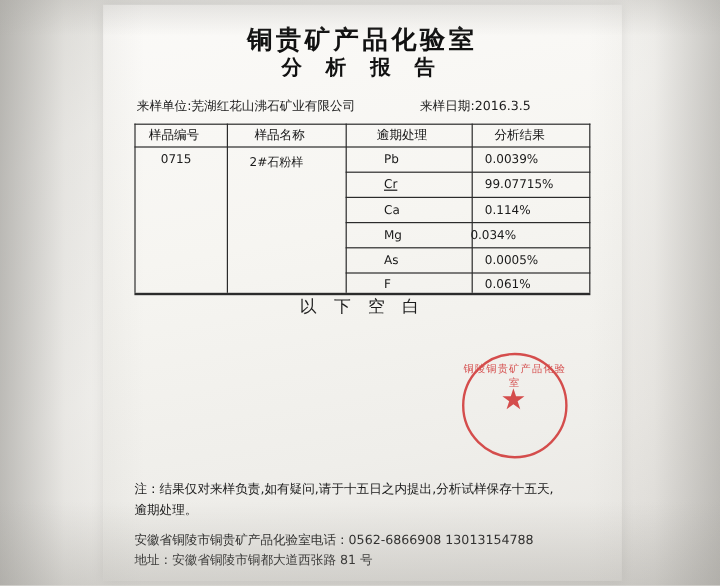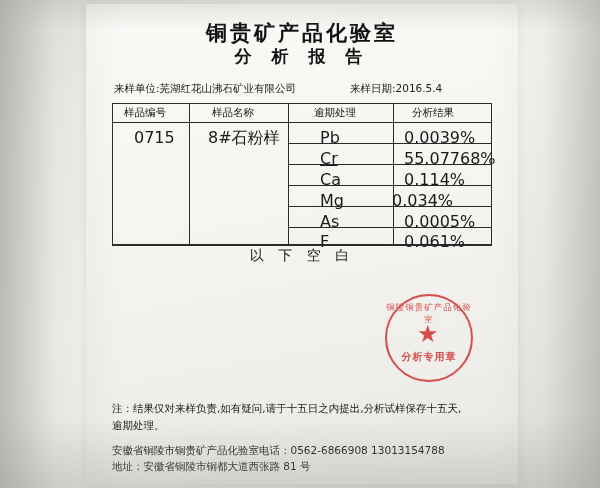--- a/index.html
+++ b/index.html
@@ -129,21 +129,21 @@
   }
   .th {
     position: absolute;
     top: 3px;
     font-size: 10.5px;
     color: #141414;
     white-space: nowrap;
   }
   .cell {
     position: absolute;
-    font-size: 16px;
+    font-size: 10px;
     color: #1a1a1a;
     white-space: nowrap;
   }
 
   .blank-note {
     position: absolute;
     left: 0;
     top: 243px;
     width: 432px;
     text-align: center;
@@ -247,21 +247,21 @@
 
   <div id="sheet"></div>
 
   <div class="doc">
 
     <div class="title1">铜贵矿产品化验室</div>
     <div class="title2">分 析 报 告</div>
 
     <div class="meta">
       <span class="sender">来样单位:芜湖红花山沸石矿业有限公司</span>
-      <span class="valid">来样日期:2016.5.4</span>
+      <span class="valid">来样日期:2016.3.5</span>
     </div>
 
     <div class="tbl">
 
       <div class="rule hline" style="left:0; top:0; width:380px;"></div>
       <div class="rule hline" style="left:0; top:19px; width:380px;"></div>
       <div class="rule hline" style="left:176px; top:40px; width:204px;"></div>
       <div class="rule hline" style="left:176px; top:61px; width:204px;"></div>
       <div class="rule hline" style="left:176px; top:82px; width:204px;"></div>
       <div class="rule hline" style="left:176px; top:103px; width:204px;"></div>
@@ -273,46 +273,45 @@
       <div class="rule vline" style="left:176px; top:0; height:141px;"></div>
       <div class="rule vline" style="left:281px; top:0; height:141px;"></div>
       <div class="rule vline" style="left:379px; top:0; height:141px;"></div>
 
       <div class="th" style="left:12px;">样品编号</div>
       <div class="th" style="left:100px;">样品名称</div>
       <div class="th" style="left:202px;">逾期处理</div>
       <div class="th" style="left:300px;">分析结果</div>
 
       <div class="cell" style="left:22px; top:25px;">0715</div>
-      <div class="cell" style="left:96px; top:25px;">8#石粉样</div>
+      <div class="cell" style="left:96px; top:25px;">2#石粉样</div>
 
       <div class="cell" style="left:208px; top:25px;">Pb</div>
       <div class="cell" style="left:208px; top:46px;text-decoration:underline;">Cr</div>
       <div class="cell" style="left:208px; top:67px;">Ca</div>
       <div class="cell" style="left:208px; top:88px;">Mg</div>
       <div class="cell" style="left:208px; top:109px;">As</div>
       <div class="cell" style="left:208px; top:129px;">F</div>
 
       <div class="cell" style="left:292px; top:25px;">0.0039%</div>
-      <div class="cell" style="left:292px; top:46px;">55.07768%</div>
+      <div class="cell" style="left:292px; top:46px;">99.07715%</div>
       <div class="cell" style="left:292px; top:67px;">0.114%</div>
       <div class="cell" style="left:280px; top:88px;text-align:center;">0.034%</div>
       <div class="cell" style="left:292px; top:109px;">0.0005%</div>
       <div class="cell" style="left:292px; top:129px;">0.061%</div>
     </div>
 
     <div class="rule hline" style="left:26px; top:241px; width:380px;"></div>
     <div class="blank-note">以 下 空 白</div>
 
 
     <div class="seal">
       <div class="ring"></div>
       <div class="arc">铜陵铜贵矿产品化验室</div>
       <div class="star">★</div>
-      <div class="sealtext">分析专用章</div>
     </div>
 
     <div class="footnote">
       <div>注：结果仅对来样负责,如有疑问,请于十五日之内提出,分析试样保存十五天,</div>
       <div>逾期处理。</div>
     </div>
 
     <div class="contact">安徽省铜陵市铜贵矿产品化验室电话：0562-6866908   13013154788</div>
     <div class="addr">地址：安徽省铜陵市铜都大道西张路 81 号</div>
 

